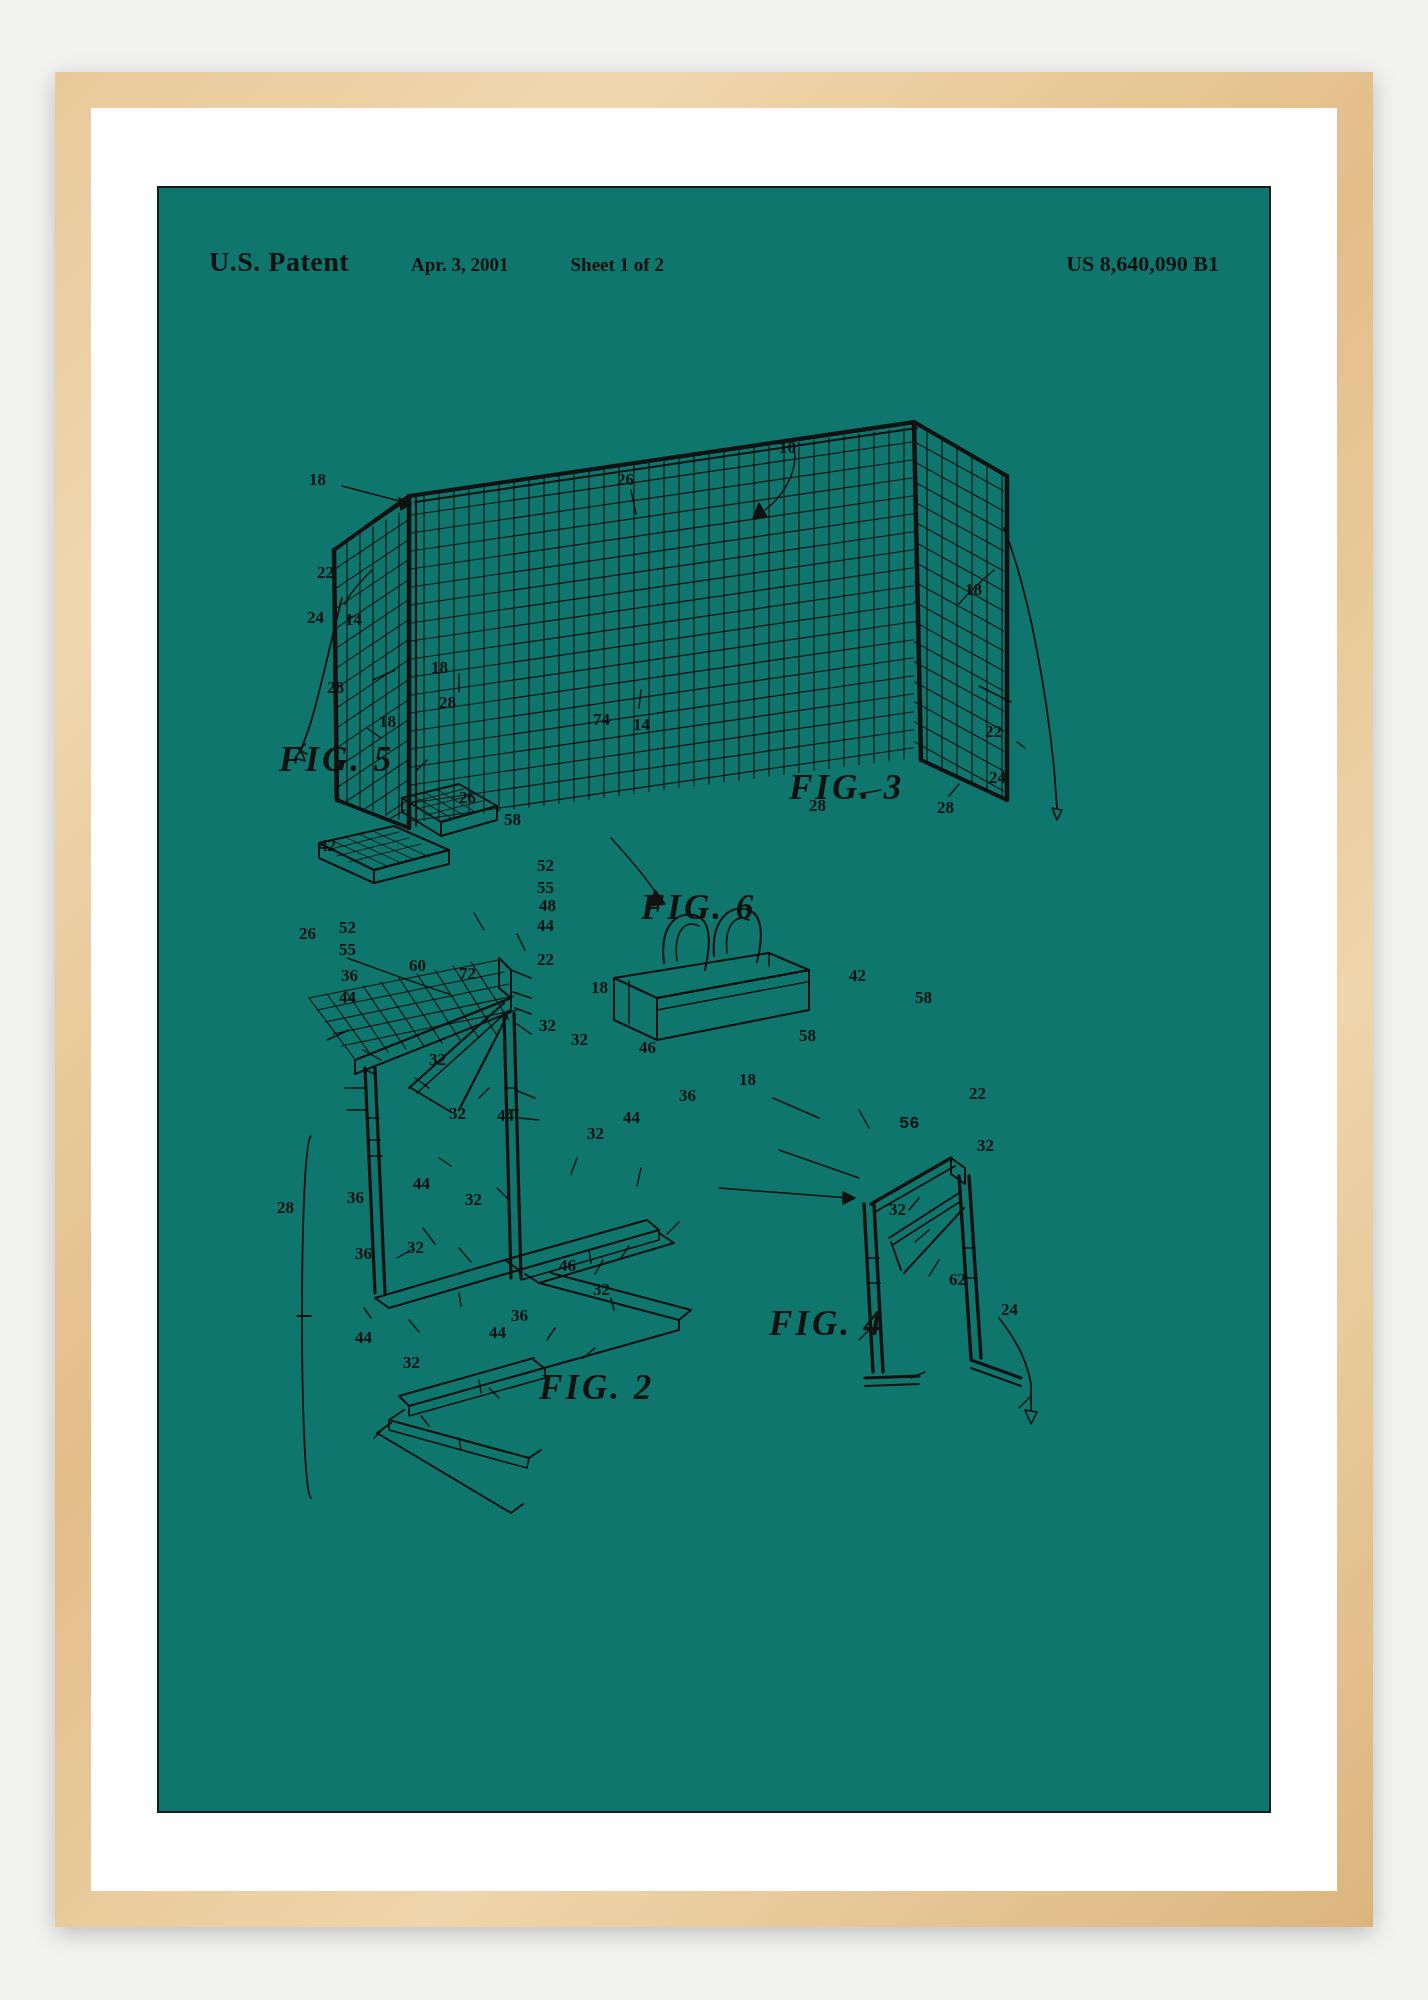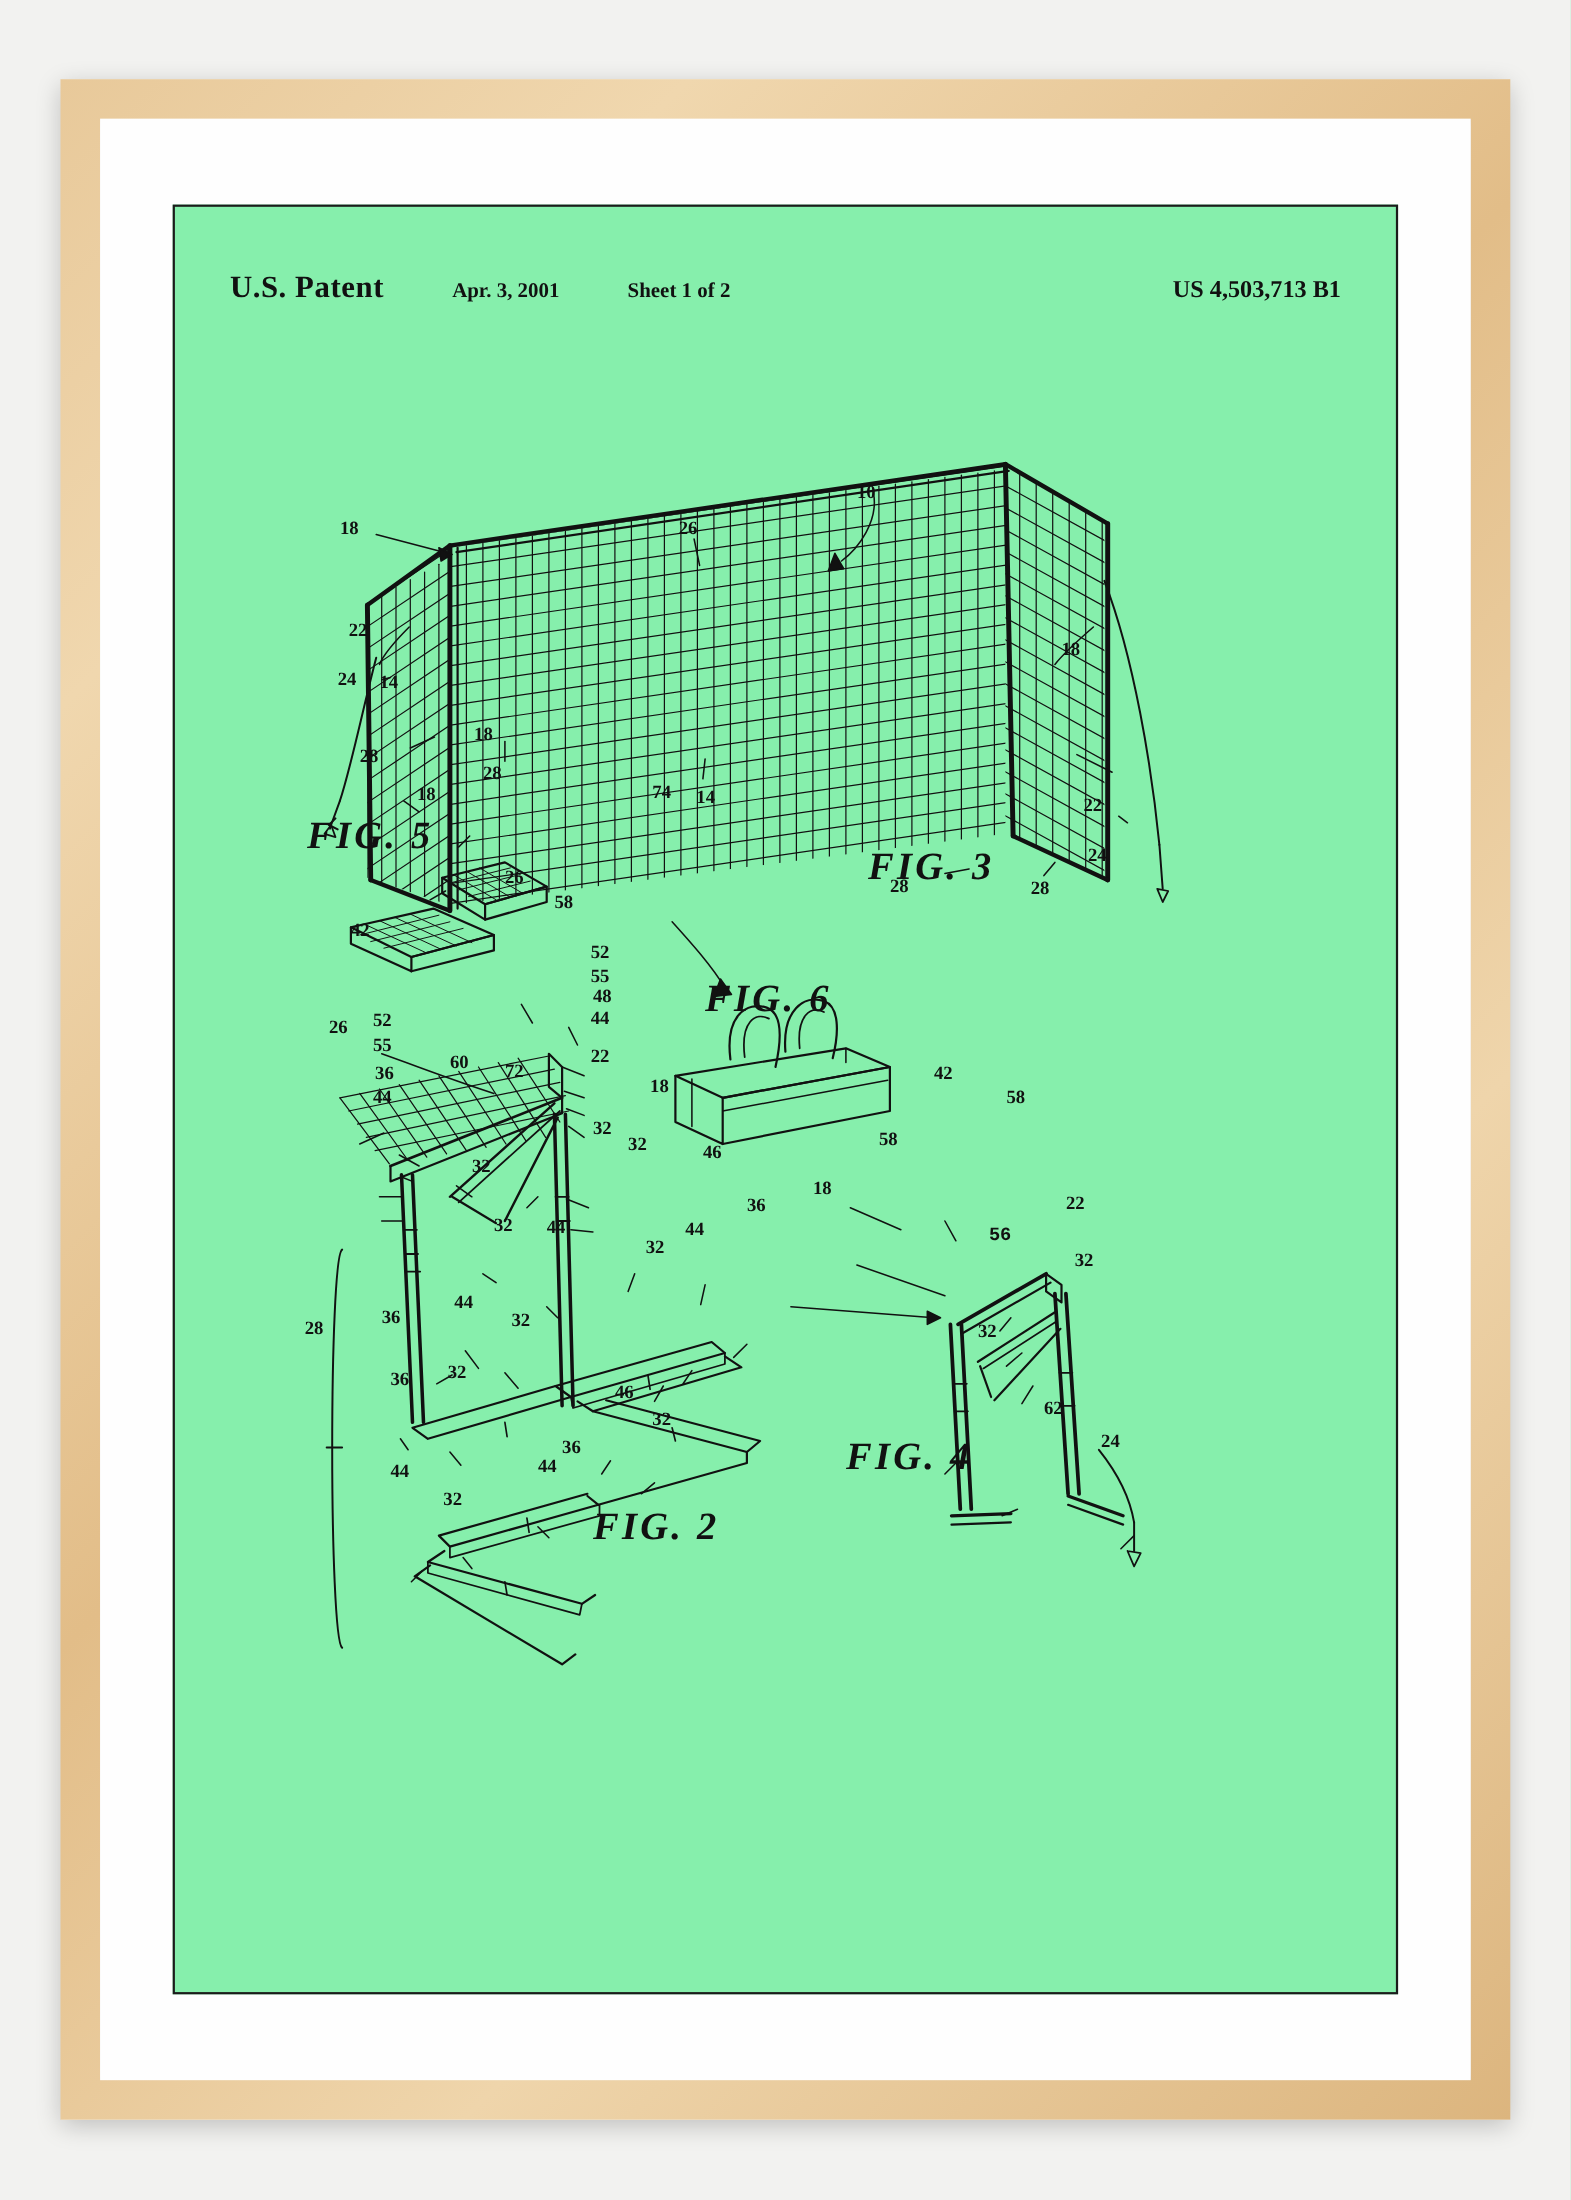--- a/index.html
+++ b/index.html
@@ -25,21 +25,21 @@
     box-shadow:inset 0 0 9px rgba(120,90,50,0.45);
   }
   
   .paper {
     position:absolute; left:0; top:0; right:0; bottom:0;
     background:#fefefe;
   }
   .sheet-border {
     position:absolute; left:66px; top:78px; right:66px; bottom:78px;
     border:2px solid #1b1b1b;
-    background:#86efac;
+    background:#0f766e;
   }
 
   
   .pat-header {
     position:absolute; left:50px; top:58px; right:50px; height:44px;
     display:flex; align-items:baseline;
     font-weight:bold; color:#111;
   }
   .pat-title { font-size:28px; letter-spacing:0.5px; }
   .pat-date  { font-size:19px; margin-left:62px; }
@@ -76,21 +76,21 @@
   <div class="frame-outer">
     <div class="frame-inner-shadow">
       <div class="paper">
 
         <div class="sheet-border">
 
           <div class="pat-header">
             <span class="pat-title">U.S. Patent</span>
             <span class="pat-date">Apr. 3, 2001</span>
             <span class="pat-sheet">Sheet 1 of 2</span>
-            <span class="pat-num">US 4,503,713 B1</span>
+            <span class="pat-num">US 8,640,090 B1</span>
           </div>
 
           <div class="drawing">
 
             <svg width="1100" height="1640" viewBox="0 0 1100 1640" style="position:absolute;left:0;top:110px;">
               <g fill="none" stroke="#111" stroke-width="2.2" stroke-linecap="round" stroke-linejoin="round">
 
                 <defs>
                   <clipPath id="netFront">
                     <polygon points="250,200 755,125 755,460 250,525"></polygon>

